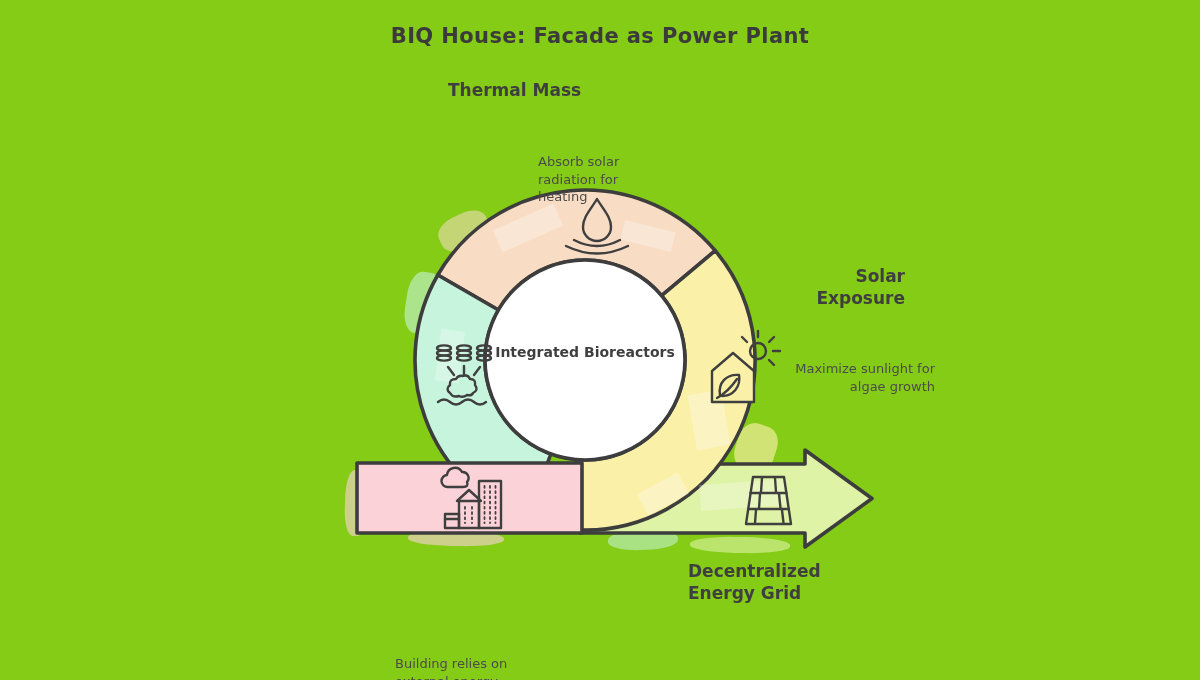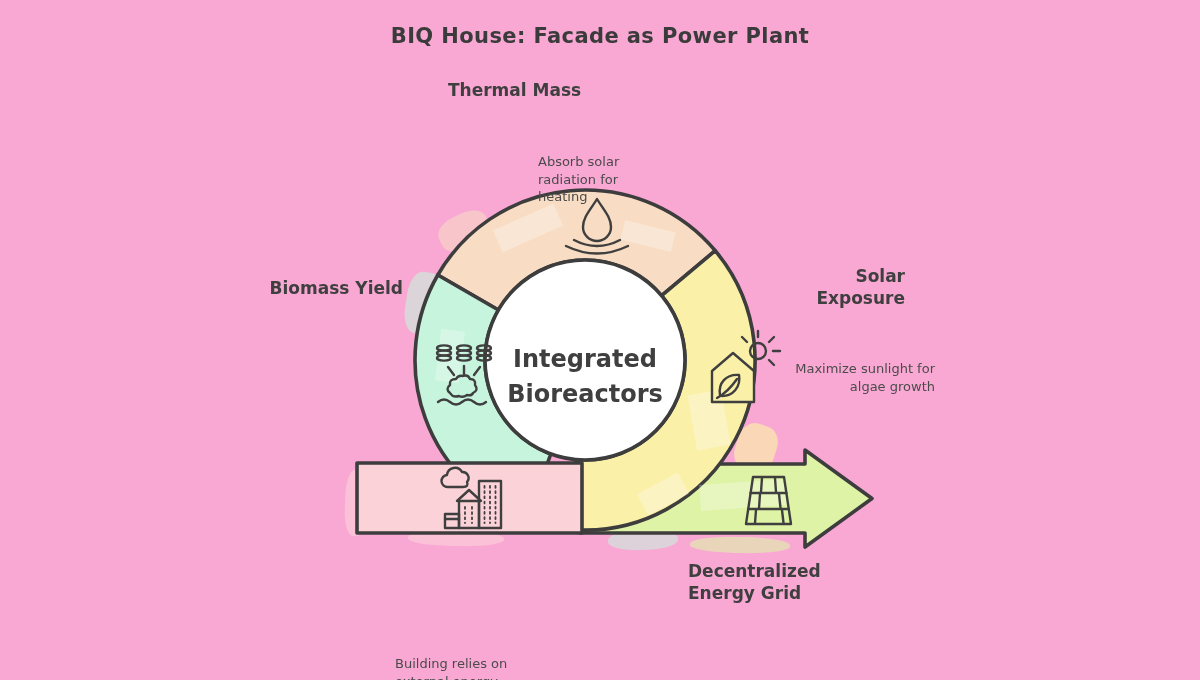--- a/index.html
+++ b/index.html
@@ -1,28 +1,28 @@
 <!DOCTYPE html>
 <html><head>
 <meta charset="utf-8">
 <style>
   html,body{margin:0;padding:0;background:#fff;}
   .stage{
-    position:relative;width:1200px;height:680px;background:#f9a8d4;
+    position:relative;width:1200px;height:680px;background:#84cc16;
     font-family:"DejaVu Sans","Liberation Sans",sans-serif;overflow:hidden;
   }
   .abs{position:absolute;}
   .title{
     width:1200px;top:24px;left:0;text-align:center;
     font-size:21px;font-weight:800;color:#3b3b3b;letter-spacing:.4px;
   }
   .node-label{font-size:17px;font-weight:700;color:#3f3f3f;line-height:1.3;}
   .node-desc{font-size:13px;font-weight:500;color:#4b4b4b;line-height:1.35;margin-top:40px;}
   .center-label{
-    font-size:24px;font-weight:600;color:#3f3f3f;line-height:1.45;text-align:center;
+    font-size:14px;font-weight:600;color:#3f3f3f;line-height:1.45;text-align:center;
   }
   .ta-c{text-align:left;} .ta-r{text-align:right;} .ta-l{text-align:right;}
   svg{position:absolute;left:0;top:0;}
   .outline{stroke:#3d3d3d;stroke-width:3.6;stroke-linejoin:round;}
   .icon{stroke:#3f3f3f;stroke-width:2.4;fill:none;stroke-linecap:round;stroke-linejoin:round;}
   .blob{position:absolute;z-index:0;}
   .layer-text{z-index:3;}
 </style>
 </head>
 <body>
@@ -117,21 +117,20 @@
       <path d="M756 510 L755 523"></path>
         <path d="M782 510 L783.5 523"></path>
     </g>
   </svg>
 
   <div class="abs title layer-text">BIQ House: Facade as Power Plant</div>
 
   <div class="abs node-label ta-c layer-text" style="left:448px;top:79px;width:300px;">Thermal Mass</div>
   <div class="abs node-desc ta-c layer-text" style="left:538px;top:113px;width:120px;">Absorb solar radiation for heating</div>
 
-  <div class="abs node-label ta-r layer-text" style="left:203px;top:277px;width:200px;">Biomass Yield</div>
 
   <div class="abs node-label ta-l layer-text" style="left:795px;top:265px;width:110px;">Solar Exposure</div>
   <div class="abs node-desc ta-l layer-text" style="left:795px;top:320px;width:140px;">Maximize sunlight for algae growth</div>
 
   <div class="abs center-label layer-text" style="left:475px;top:342px;width:220px;">Integrated Bioreactors</div>
 
   <div class="abs node-desc ta-c layer-text" style="left:395px;top:615px;width:160px;">Building relies on external energy</div>
 
   <div class="abs node-label ta-c layer-text" style="left:688px;top:560px;width:160px;">Decentralized Energy Grid</div>
 

